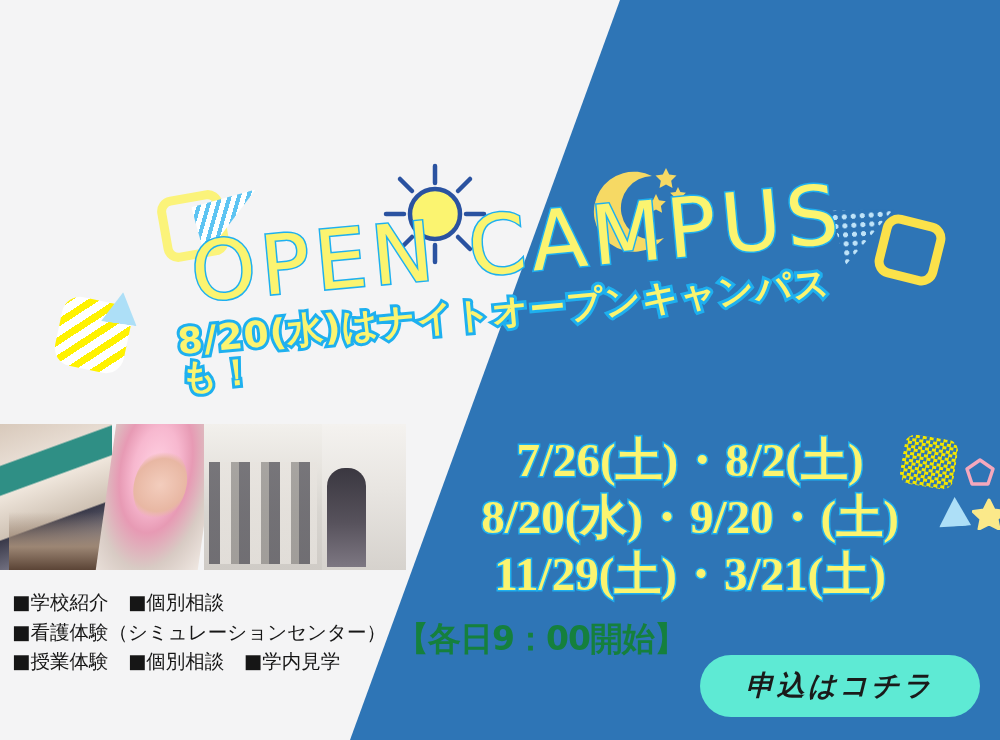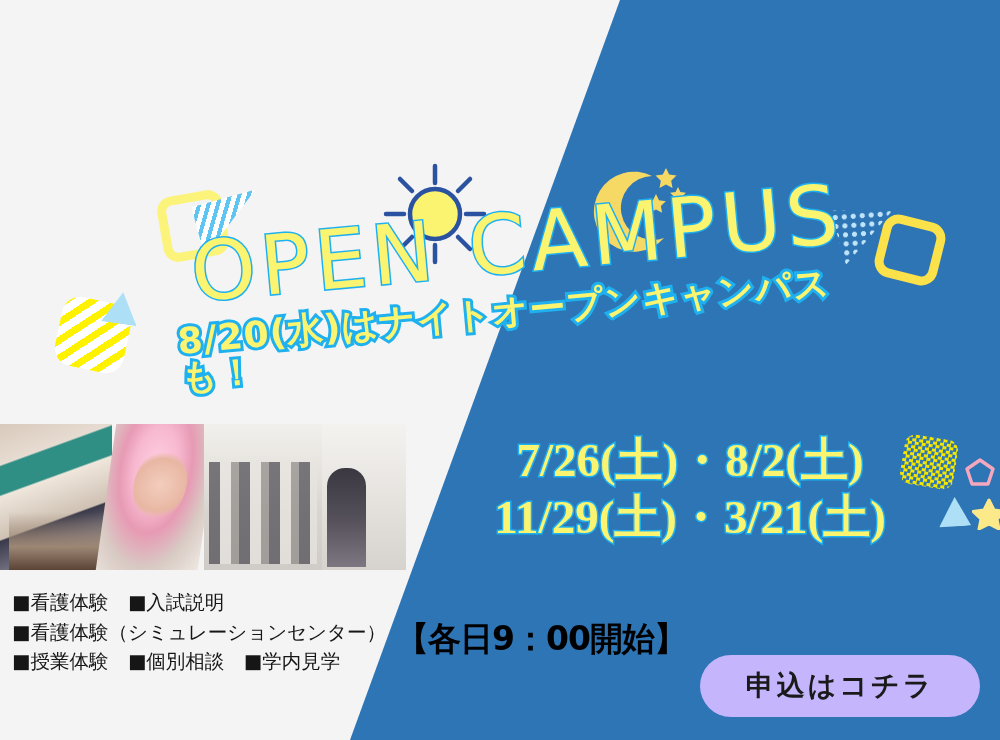--- a/index.html
+++ b/index.html
@@ -153,35 +153,35 @@
     font-size:47px;font-weight:bold;line-height:1.21;
     color:#fbf470;
     -webkit-text-stroke:3px #1eb0ef;
     paint-order:stroke fill;
     text-align:center;width:470px;
   }
   
   #start-time{
     position:absolute;left:396px;top:622px;z-index:6;
     font-family:"DejaVu Sans","Liberation Sans",sans-serif;
-    font-size:33px;font-weight:bold;color:#000000;line-height:1.05;
+    font-size:33px;font-weight:bold;color:#15803d;line-height:1.05;
     letter-spacing:-1px;
   }
   #start-note{
     position:absolute;left:388px;top:668px;z-index:6;
     font-family:"DejaVu Sans","Liberation Sans",sans-serif;
     font-size:22px;font-weight:bold;color:#ffffff;letter-spacing:-1px;
   }
   
   #cta-button{
     position:absolute;left:700px;top:655px;width:280px;height:62px;z-index:7;
-    background:#c4b5fd;border:none;border-radius:31px;
+    background:#5eead4;border:none;border-radius:31px;
     color:#1a1a1a;font-family:"DejaVu Sans","Liberation Sans",sans-serif;
     font-size:28px;font-weight:bold;letter-spacing:3px;
-    cursor:pointer;display:flex;align-items:center;justify-content:center;
+    cursor:pointer;display:flex;align-items:center;justify-content:center;font-style:italic;
   }
 </style>
 </head>
 <body>
 
 <div id="banner">
 
   <div id="blue-panel"></div>
 
   <div class="deco" id="deco-rsq-yellow"></div>
@@ -239,26 +239,27 @@
     <div class="photo" id="photo-4"></div>
   </div>
 
   <div id="title-block">
     <h1 id="main-title">OPEN CAMPUS</h1>
     <p id="sub-title">8/20(水)はナイトオープンキャンパスも！</p>
   </div>
 
   <div id="dates">
     <div>7/26(土)・8/2(土)</div>
+    <div>8/20(水)・9/20・(土)</div>
     <div>11/29(土)・3/21(土)</div>
   </div>
 
   <div id="start-time">【各日9：00開始】</div>
 
   <button id="cta-button">申込はコチラ</button>
 
   <div id="bullet-list">
-    <div class="bullet-line">■看護体験　■入試説明</div>
+    <div class="bullet-line">■学校紹介　■個別相談</div>
     <div class="bullet-line">■看護体験（シミュレーションセンター）</div>
     <div class="bullet-line">■授業体験　■個別相談　■学内見学</div>
   </div>
 
 </div>
 
 </body></html>

